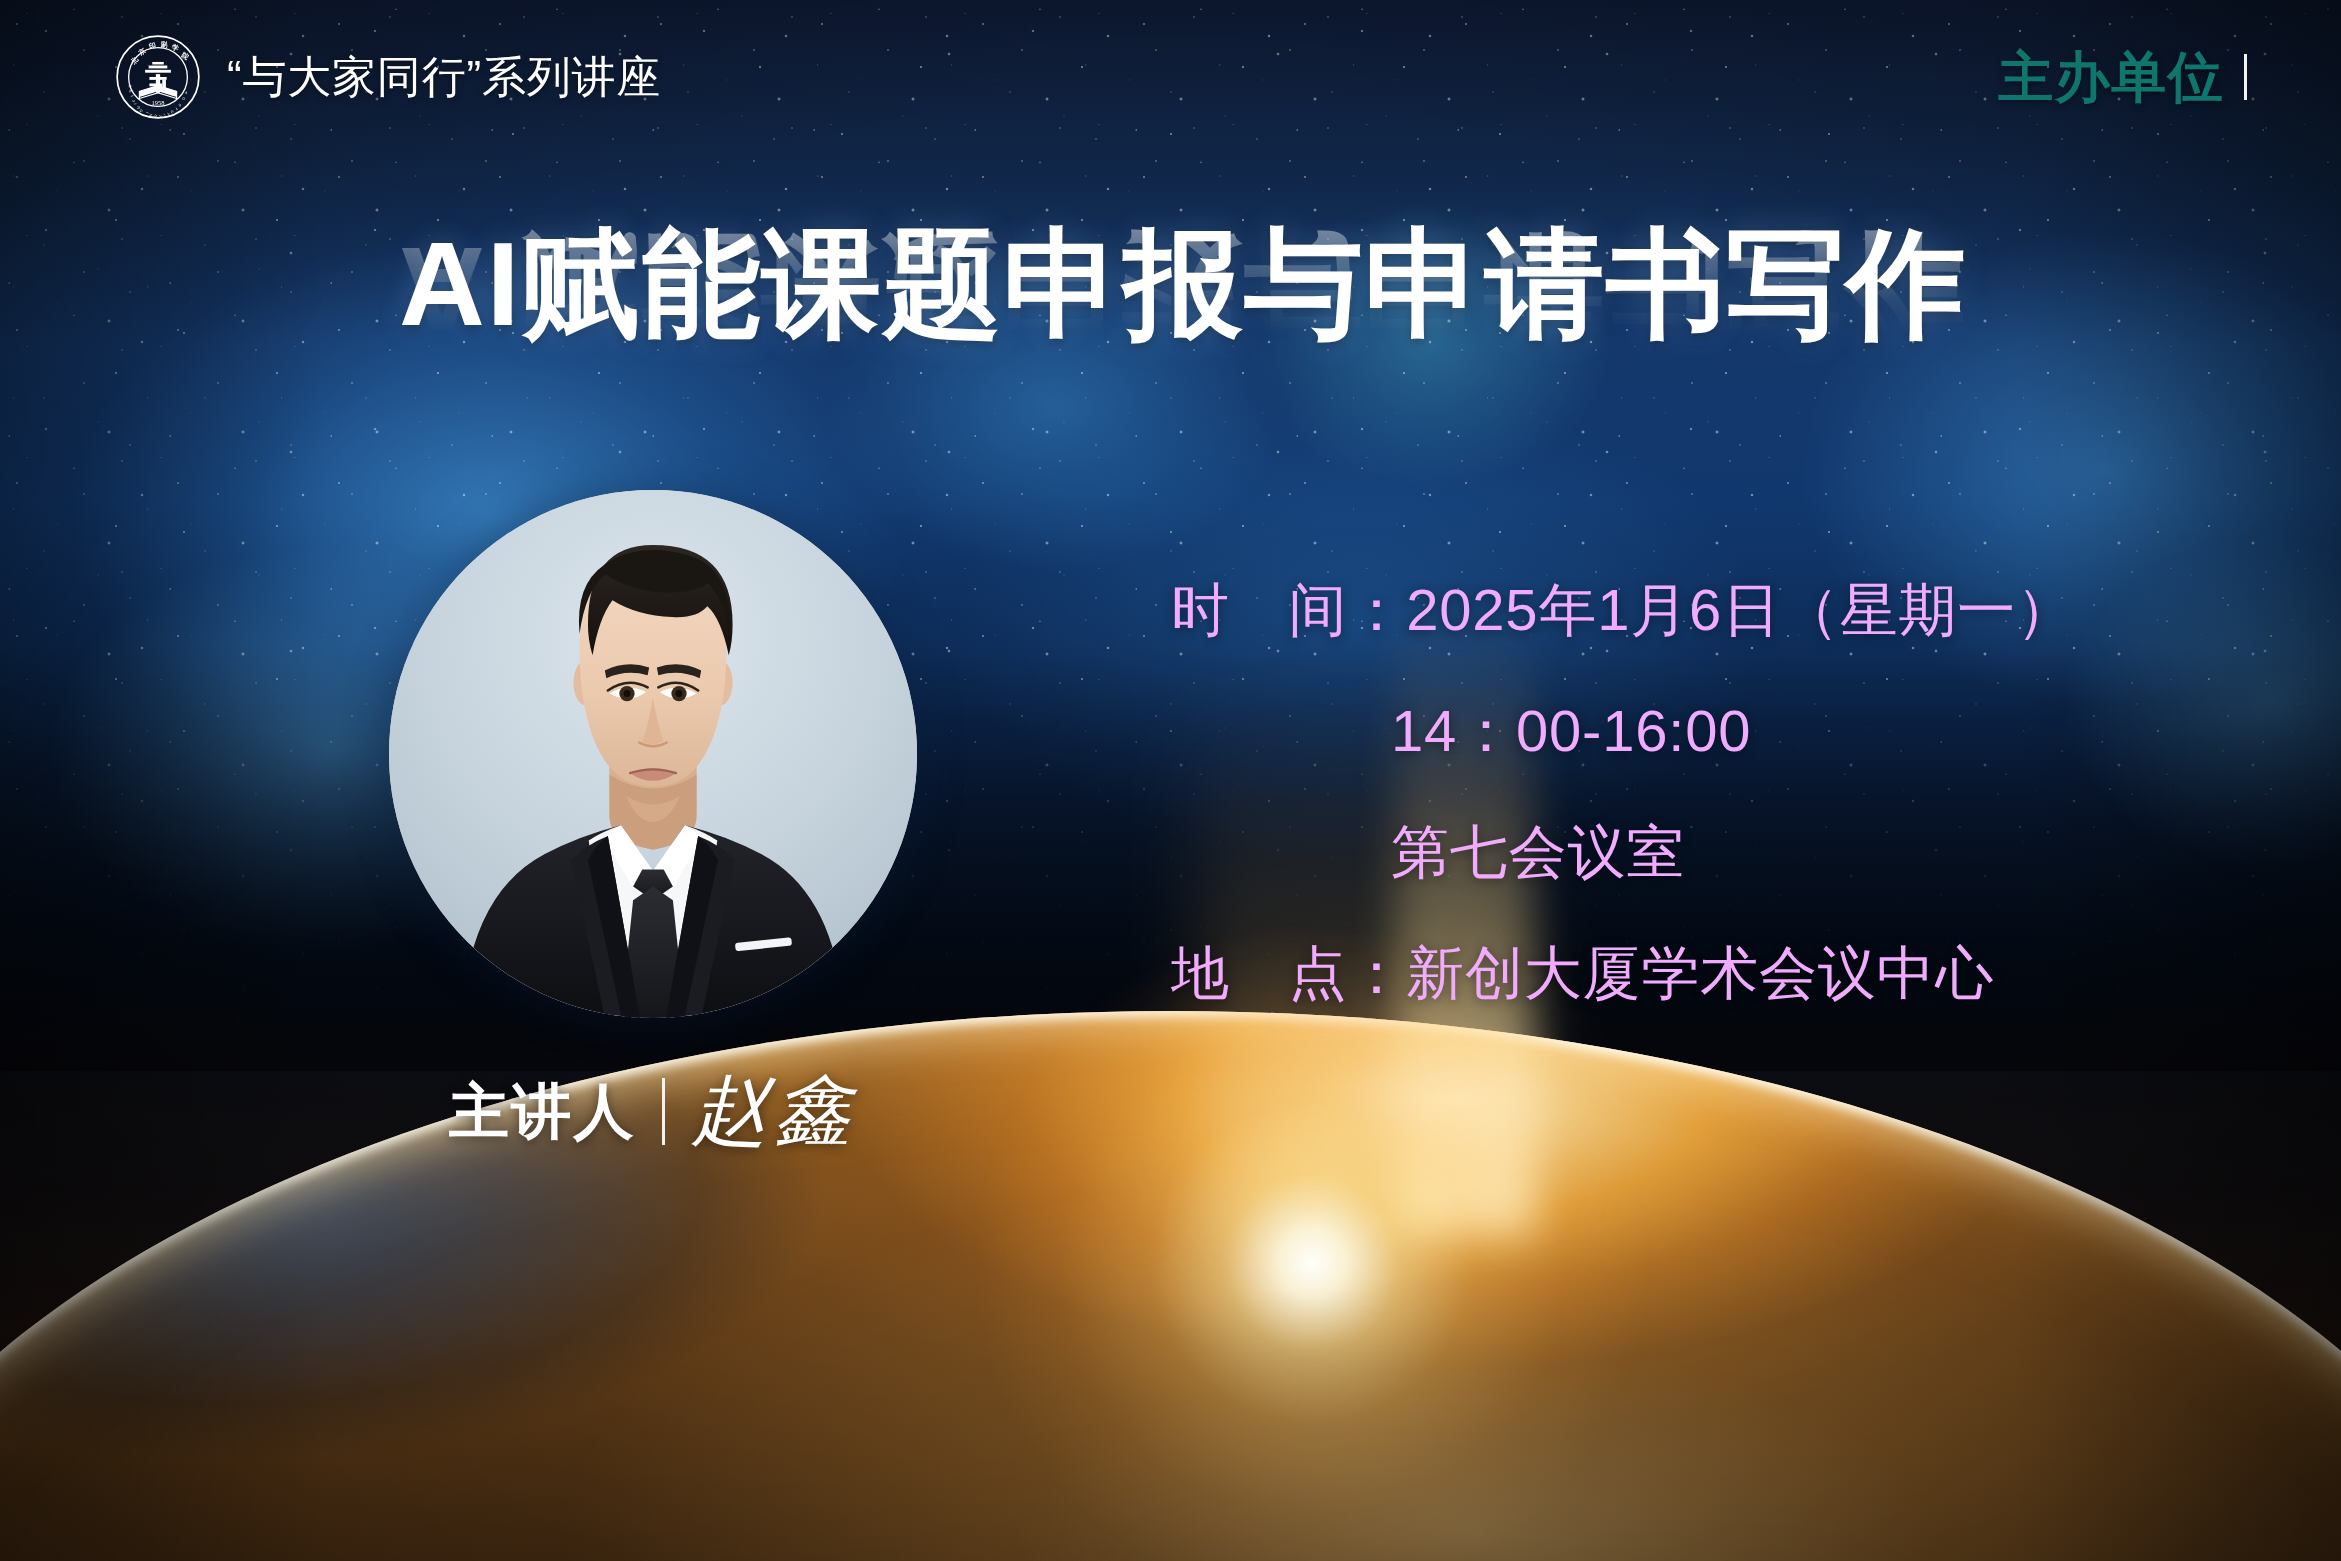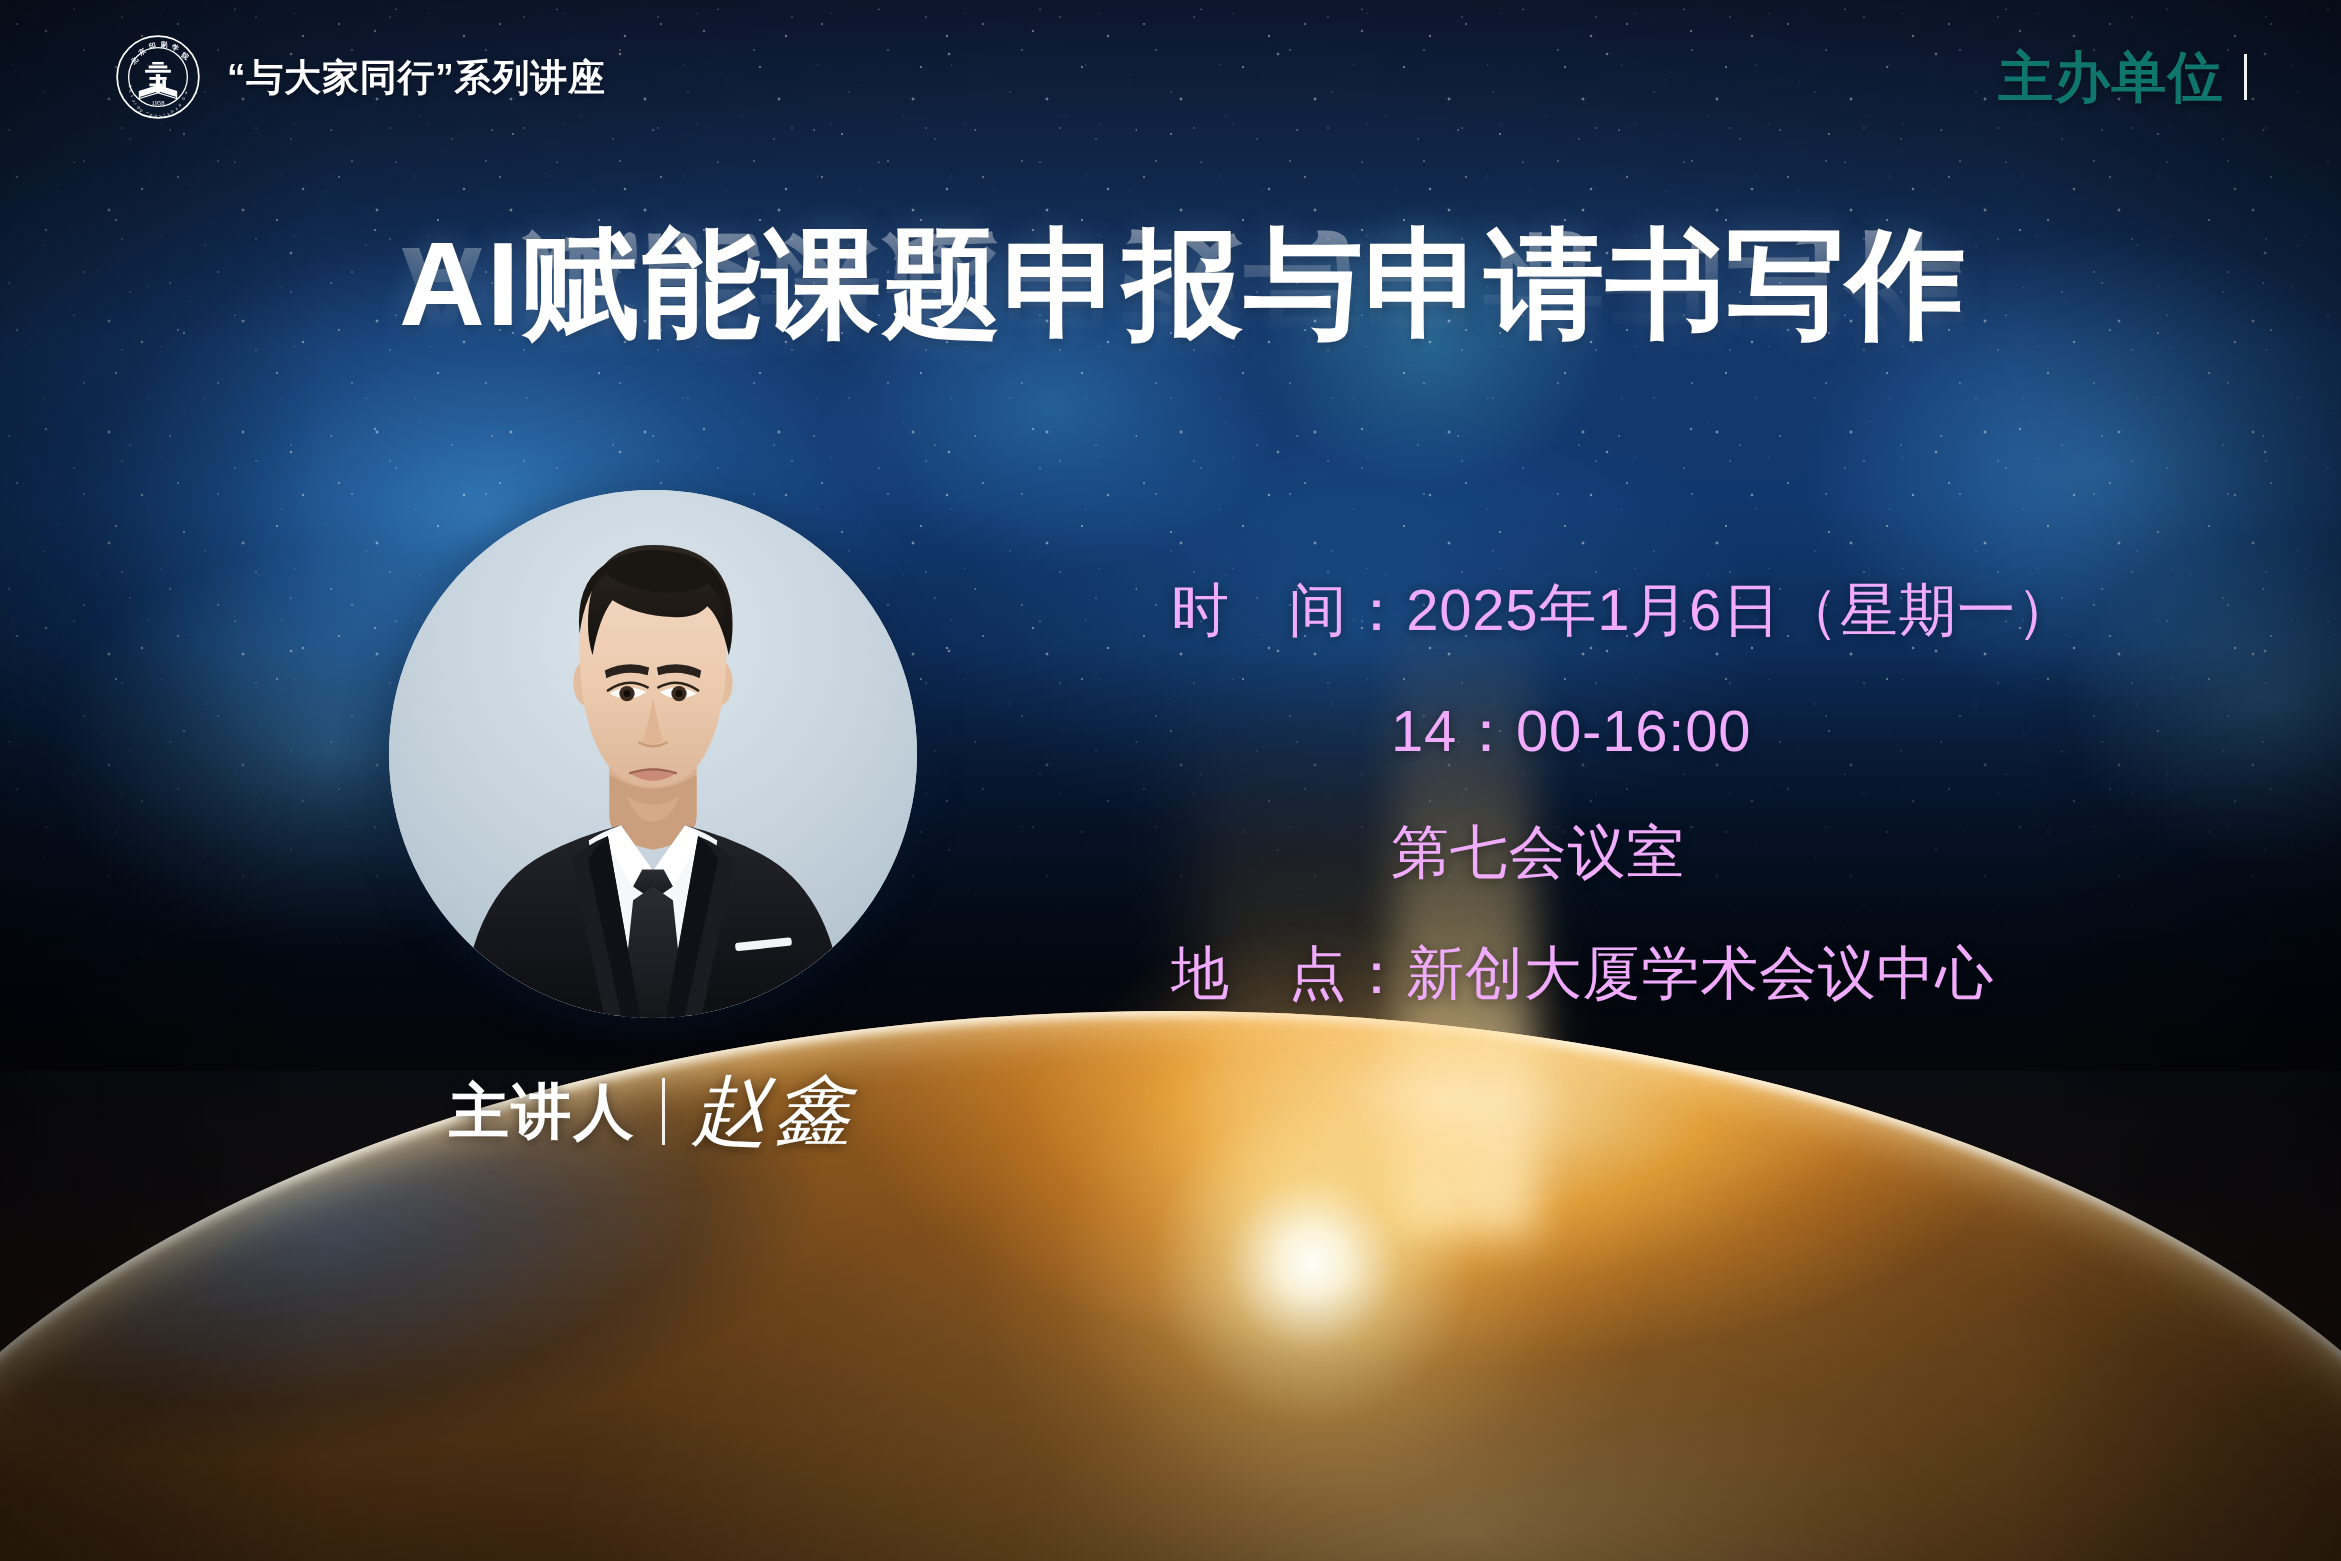--- a/index.html
+++ b/index.html
@@ -169,22 +169,22 @@
     position:absolute; top:34px; left:0; right:0;
     display:flex; align-items:center;
     padding:0 54px 0 115px;
   }
   .logo{
     width:86px; height:86px;
     flex:0 0 auto;
     margin-right:26px;
   }
   .series-title{
-    font-size:37px;
-    font-weight:700;
+    font-size:44px;
+    font-weight:400;
     color:#ffffff;
     letter-spacing:0.8px;
     white-space:nowrap;
     line-height:1;
     text-shadow:0 1.5px 7.7px rgba(0,0,0,.45);
   }
   .organizer{
     margin-left:auto;
     display:flex; align-items:center;
     font-size:55px;

